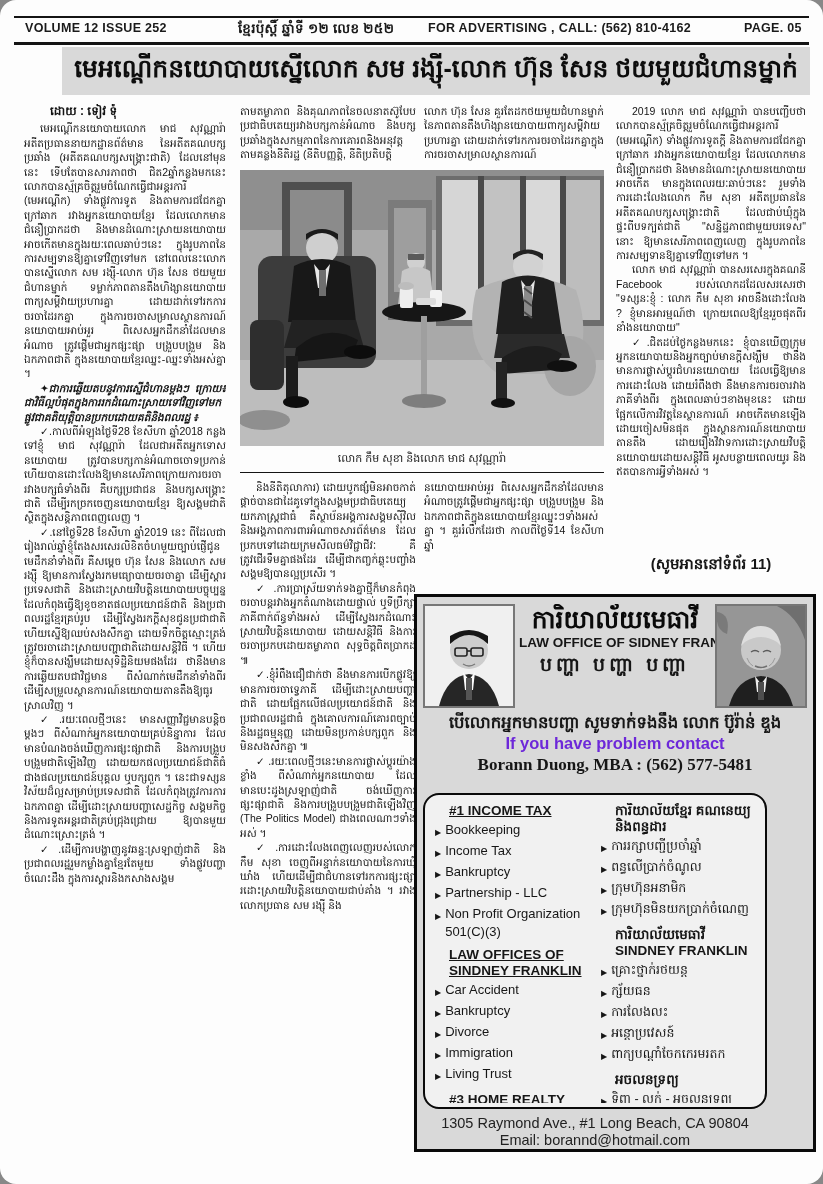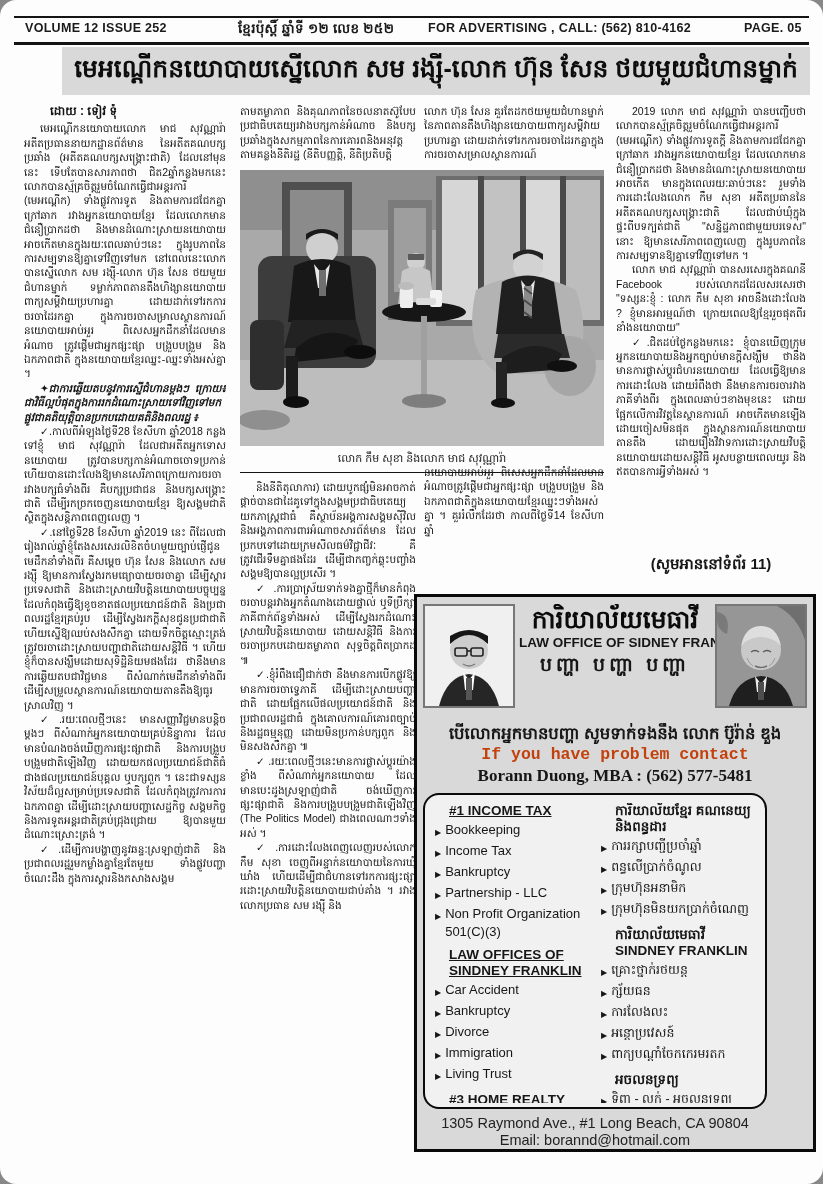--- a/index.html
+++ b/index.html
@@ -23,23 +23,23 @@
   
   .photo{overflow:hidden;background:#b5b5b5;}
   
   .ad{background:#d9d9d9;border:3px solid #0a0a0a;box-sizing:border-box;}
   .ad-banner{display:flex;align-items:flex-start;padding:7px 6px 2px 6px;}
   .ad-photo{width:88px;height:100px;border:2px solid #777;background:#fff;flex:0 0 auto;overflow:hidden;}
   .ad-center{flex:1;text-align:center;overflow:hidden;padding:0 4px;}
   .ad-kh-title{font-weight:bold;font-size:25px;line-height:30px;white-space:nowrap;color:#0a0a0a;}
   .ad-office{font-weight:bold;font-size:13.5px;line-height:18px;white-space:nowrap;}
   .ad-problems{font-weight:bold;font-size:19px;line-height:26px;letter-spacing:4px;white-space:nowrap;}
-  .ad-contact{text-align:center;margin-top:13px;line-height:21px;}
+  .ad-contact{text-align:center;margin-top:2px;line-height:21px;}
   .ad-contact .kh{font-weight:bold;font-size:16.5px;white-space:nowrap;overflow:hidden;}
-  .ad-contact .en{font-weight:bold;font-size:16.5px;color:#c2410c;font-family:Liberation Mono, monospace;}
+  .ad-contact .en{font-weight:bold;font-size:16.5px;color:#6d28d9;}
   .ad-contact .nm{font-weight:bold;font-size:17px;font-family:"Liberation Serif","DejaVu Serif",serif;}
   .svc-box{position:absolute;left:6px;top:196px;width:344px;height:316px;background:#f1f1f1;
            border:2.5px solid #0a0a0a;border-radius:16px;box-sizing:border-box;
            padding:8px 6px 4px 10px;display:flex;overflow:hidden;}
   .svc-col{overflow:hidden;}
   .svc-col.left{width:162px;flex:0 0 auto;font-size:13px;}
   .svc-col.right{flex:1;font-size:12.5px;padding-left:4px;}
   .svc-title{font-weight:bold;font-size:13.5px;margin:6px 0 2px 14px;line-height:16px;}
   .svc-title.u{text-decoration:underline;}
   .svc-title:first-child{margin-top:0;}
@@ -156,21 +156,21 @@
 
   <div class="abs col" style="left:240px;top:480px;width:176px;height:684px;">
     <div>
         <p class="para">និងនីតិតុលាការ) ដោយបូកផ្សំមិនអាចកាត់ផ្ដាច់បានជាដៃគូទៅក្នុងសង្គមប្រជាធិបតេយ្យ យកភាស្ត្រជាធំ គឺស្ថាប័នអង្គការសង្គមស៊ីវិល និងអង្គភាពការពារអំណាចសារព័ត៌មាន ដែលប្រកបទៅដោយក្រមសីលធម៌វិជ្ជាជីវៈ គឺត្រូវជើរទឹមគ្នាផងដែរ ដើម្បីជាកញ្ចក់ឆ្លុះបញ្ចាំងសង្គមឱ្យបានល្អប្រសើរ ។</p>
         <p class="para">✓.ការប្រាស្រ័យទាក់ទងគ្នាថ្មីក៏មានកំពុងចរចាបន្តរវាងអ្នកតំណាងដោយផ្ទាល់ ឬទីប្រឹក្សាភាគីពាក់ព័ន្ធទាំងអស់ ដើម្បីស្វែងរកដំណោះស្រាយវិបត្តិនយោបាយ ដោយសន្តិវិធី និងការចរចាប្រកបដោយតម្លាភាព សុទ្ធចិត្តពិតប្រាកដ ៕</p>
         <p class="para">✓.ខ្ញុំរំពឹងជឿជាក់ថា នឹងមានការបើកផ្លូវឱ្យមានការចរចាទ្វេភាគី ដើម្បីដោះស្រាយបញ្ហាជាតិ ដោយផ្អែកលើផលប្រយោជន៍ជាតិ និងប្រជាពលរដ្ឋជាធំ ក្នុងគោលការណ៍គោរពច្បាប់ និងរដ្ឋធម្មនុញ្ញ ដោយមិនប្រកាន់បក្សពួក និងមិនសងសឹកគ្នា ៕</p>
         <p class="para">✓.រយៈពេលថ្មីៗនេះមានការផ្លាស់ប្ដូរយ៉ាងខ្លាំង ពីសំណាក់អ្នកនយោបាយ ដែលមានបេះដូងស្រឡាញ់ជាតិ ចង់ឃើញការផ្សះផ្សាជាតិ និងការបង្រួបបង្រួមជាតិឡើងវិញ (The Politics Model) ជាងពេលណាៗទាំងអស់ ។</p>
         <p class="para">✓.ការដោះលែងពេញលេញរបស់លោក កឹម សុខា ចេញពីអន្ទាក់នយោបាយនៃការឃុំឃាំង ហើយដើម្បីជាជំហានទៅរកការផ្សះផ្សារដោះស្រាយវិបត្តិនយោបាយជាប់គាំង ។ រវាងលោកប្រធាន សម រង្ស៊ី និង</p>
       </div>
   </div>
-  <div class="abs col" style="left:424px;top:465px;width:180px;height:106px;">
+  <div class="abs col" style="left:424px;top:480px;width:180px;height:106px;">
     <p class="para" style="text-indent:0;">នយោបាយអាប់អួរ ពិសេសអ្នកដឹកនាំដែលមានអំណាចត្រូវផ្ដើមជាអ្នកផ្សះផ្សា បង្រួបបង្រួម និងឯកភាពជាតិក្នុងនយោបាយខ្មែរឈ្នះៗទាំងអស់គ្នា ។​ គួររំលឹកដែរថា កាលពីថ្ងៃទី14 ខែសីហា ឆ្នាំ</p>
   </div>
 
   <div class="abs col" style="left:616px;top:104px;width:190px;height:444px;">
     <div>
         <p class="para">2019 លោក មាជ សុវណ្ណារ៉ា បានបញ្ជើបថា លោកបានស្ម័គ្រចិត្តរួមចំណែកធ្វើជាអន្តរការី (មេអណ្ដើក) ទាំងផ្លូវការទូតក្ដី និងតាមការជជែកគ្នាក្រៅឆាក រវាងអ្នកនយោបាយខ្មែរ ដែលលោកមានជំនឿប្រាកដថា និងមានដំណោះស្រាយនយោបាយអាចកើត មានក្នុងពេលរយៈឆាប់ៗនេះ រួមទាំងការដោះលែងលោក កឹម សុខា អតីតប្រធាននៃអតីតគណបក្សសង្គ្រោះជាតិ ដែលជាប់ឃុំក្នុងផ្ទះពីបទក្បត់ជាតិ "សន្និដ្ឋភាពជាមួយបរទេស" នោះ ឱ្យមានសេរីភាពពេញលេញ ក្នុងរូបភាពនៃការសម្បទានឱ្យគ្នាទៅវិញទៅមក ។</p>
         <p class="para">លោក មាជ សុវណ្ណារ៉ា បានសរសេរក្នុងគណនី Facebook របស់លោកដដែលសរសេរថា "ទស្សនៈខ្ញុំ : លោក កឹម សុខា អាចនឹងដោះលែង ? ខ្ញុំមានអារម្មណ៍ថា ក្រោយពេលឱ្យខ្មែររួចផុតពីរនាំងនយោបាយ"</p>
         <p class="para">✓.ជិតដប់ថ្ងៃកន្លងមកនេះ ខ្ញុំបានឃើញក្រុមអ្នកនយោបាយនិងអ្នកច្បាប់មានក្ដីសង្ឃឹម ថានឹងមានការផ្លាស់ប្ដូរជំហរនយោបាយ ដែលធ្វើឱ្យមានការដោះលែង ដោយរំពឹងថា នឹងមានការចរចារវាងភាគីទាំងពីរ ក្នុងពេលឆាប់ៗខាងមុខនេះ ដោយផ្អែកលើការវិវត្តនៃស្ថានការណ៍ អាចកើតមានឡើងដោយចៀសមិនផុត ក្នុងស្ថានការណ៍នយោបាយតានតឹង ដោយរឿងវិវាទការដោះស្រាយវិបត្តិនយោបាយដោយសន្តិវិធី អូសបន្លាយពេលយូរ និងឥតបានការអ្វីទាំងអស់ ។</p>
       </div>
   </div>

